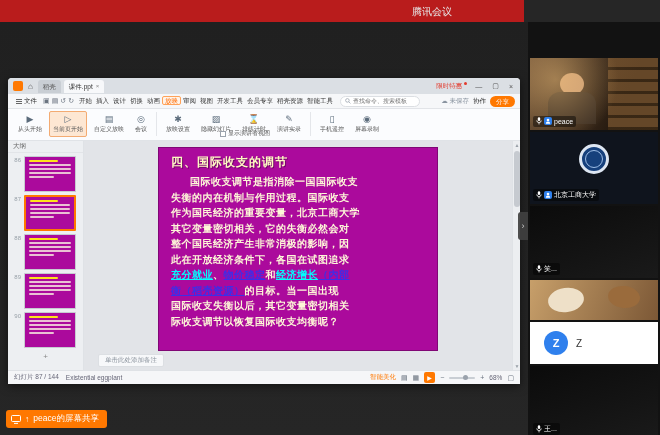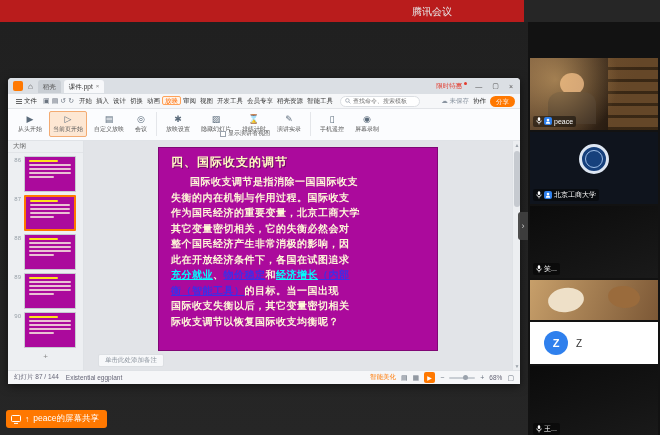--- a/index.html
+++ b/index.html
@@ -276,21 +276,21 @@
           <div class="slide">
             <div class="slide-title">四、国际收支的调节</div>
             <div id="slide-body">
                 <div class="slide-line indent"><span class="seg c-w">国际收支调节是指消除一国国际收支</span></div>
                 <div class="slide-line"><span class="seg c-w">失衡的内在机制与作用过程。国际收支</span></div>
                 <div class="slide-line"><span class="seg c-w">作为国民经济的重要变量，北京工商大学</span></div>
                 <div class="slide-line"><span class="seg c-w">其它变量密切相关，它的失衡必然会对</span></div>
                 <div class="slide-line"><span class="seg c-w">整个国民经济产生非常消极的影响，因</span></div>
                 <div class="slide-line"><span class="seg c-w">此在开放经济条件下，各国在试图追求</span></div>
                 <div class="slide-line"><span class="seg c-c">充分就业</span><span class="seg c-w">、</span><span class="seg c-b">物价稳定</span><span class="seg c-w">和</span><span class="seg c-c">经济增长</span><span class="seg c-b">（内部</span></div>
-                <div class="slide-line"><span class="seg c-b">衡（智能工具）</span><span class="seg c-w">的目标。当一国出现</span></div>
+                <div class="slide-line"><span class="seg c-b">衡（稻壳资源）</span><span class="seg c-w">的目标。当一国出现</span></div>
                 <div class="slide-line"><span class="seg c-w">国际收支失衡以后，其它变量密切相关</span></div>
                 <div class="slide-line"><span class="seg c-w">际收支调节以恢复国际收支均衡呢？</span></div>
               </div>
           </div>
           <div class="notes-pill">单击此处添加备注</div>
         </div>
 
         <div class="vscroll">
           <span class="arr" style="top:1px">▲</span>
           <div class="thumb"></div>

